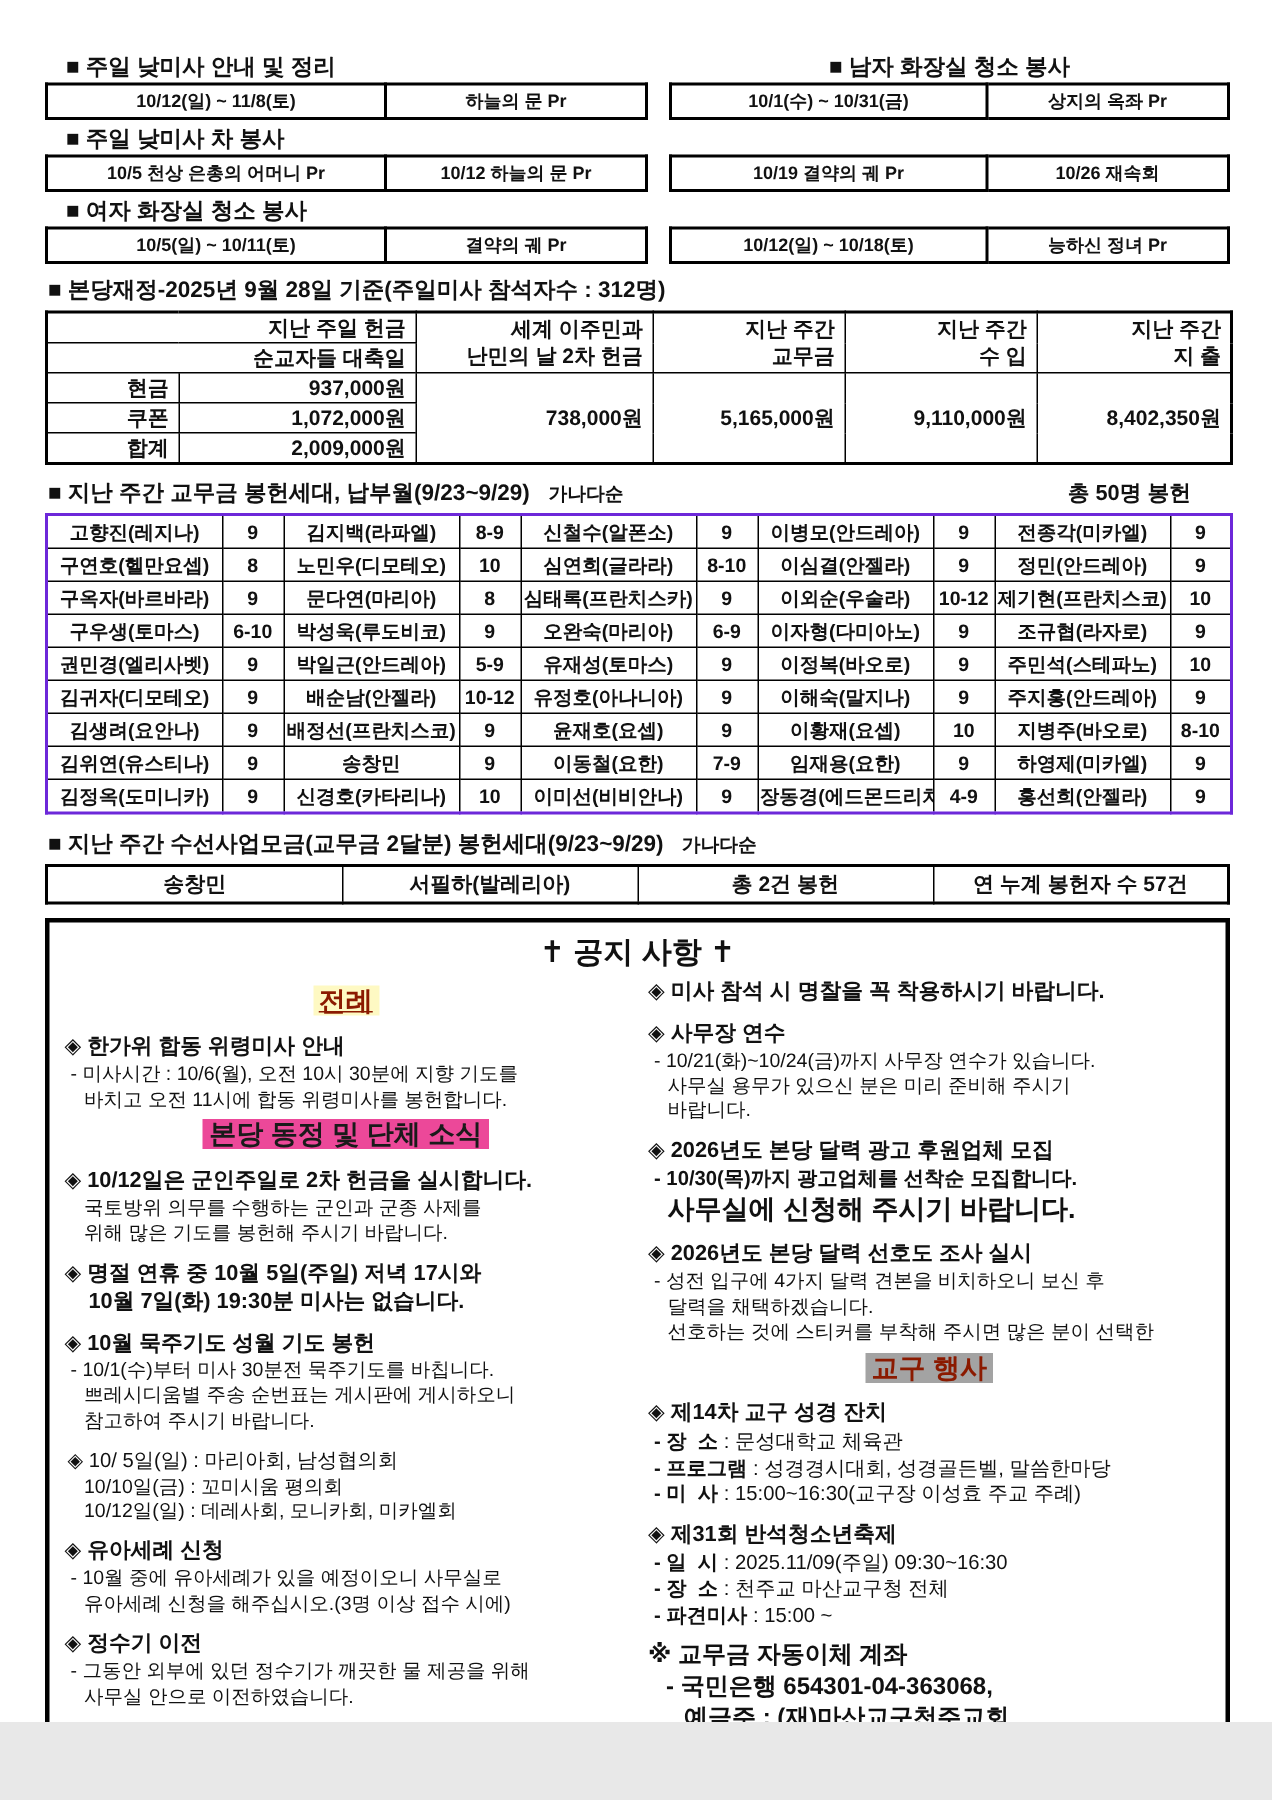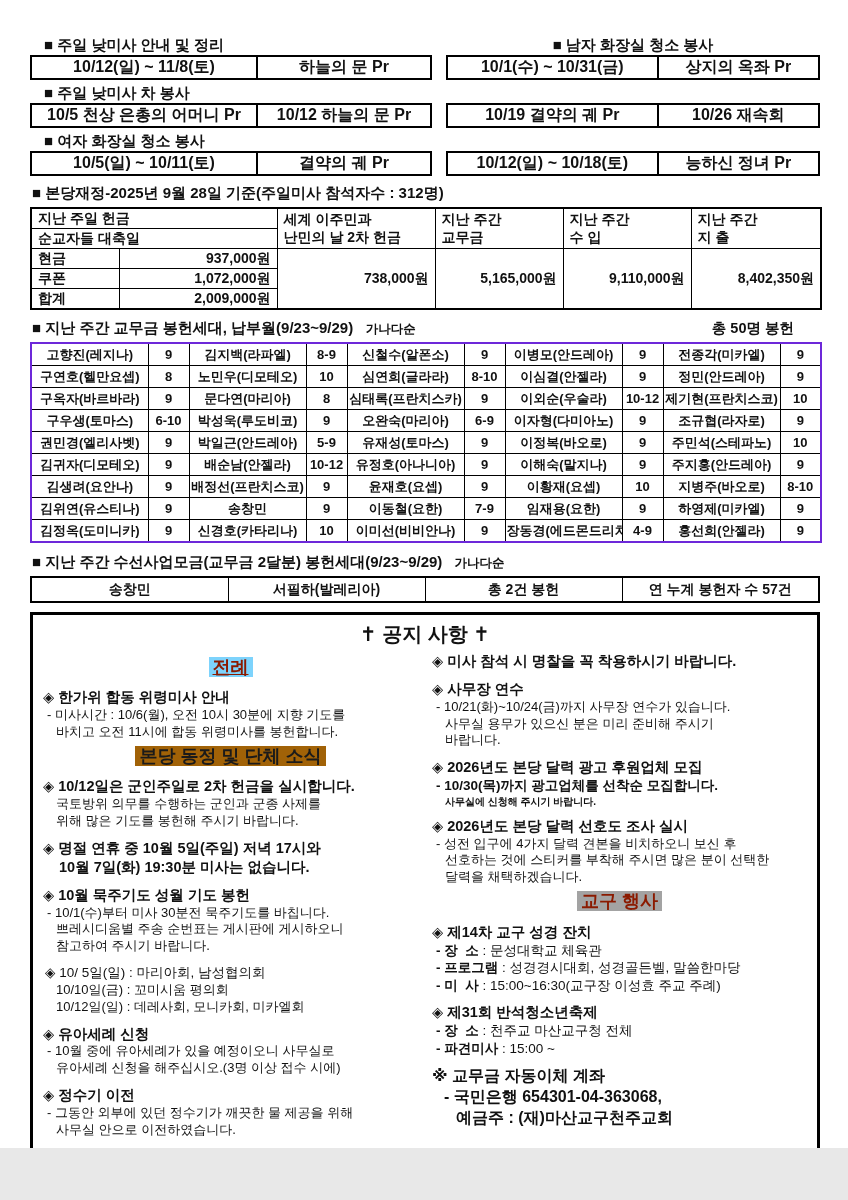--- a/index.html
+++ b/index.html
@@ -8,26 +8,26 @@
     box-sizing:border-box;padding:34px 28px 0 30px;
     font-family:"Liberation Sans","DejaVu Sans",sans-serif;color:#111;
     position:relative;overflow:hidden;
   }
   
   .top-grid{display:grid;grid-template-columns:402px 1fr;column-gap:14px;}
   .sec-head{font-weight:bold;font-size:15px;height:21px;line-height:21px;padding-left:14px;white-space:nowrap;}
   .sec-head.center{text-align:center;padding-left:0;}
   .sec-head.empty{visibility:hidden;}
   table.duty{width:100%;border-collapse:collapse;table-layout:fixed;margin-bottom:2px;}
-  table.duty td{border:2px solid #000;font-weight:bold;font-size:16px;text-align:center;height:21px;padding:0 2px;white-space:nowrap;overflow:hidden;}
+  table.duty td{border:2px solid #000;font-weight:bold;font-size:12px;text-align:center;height:21px;padding:0 2px;white-space:nowrap;overflow:hidden;}
   table.duty td.c1{width:55%;}
   
   .fin-head{font-weight:bold;font-size:15px;margin:6px 0 4px 2px;}
   table.fin{width:100%;border-collapse:collapse;table-layout:fixed;}
-  table.fin td,table.fin th{border:1px solid #000;font-size:14px;font-weight:bold;text-align:left;padding:0 6px;height:19px;white-space:nowrap;overflow:hidden;}
+  table.fin td,table.fin th{border:1px solid #000;font-size:14px;font-weight:bold;text-align:right;padding:0 6px;height:19px;white-space:nowrap;overflow:hidden;}
   table.fin{border:2px solid #000;}
   table.fin .amt{text-align:right;}
   table.fin col.lc{width:88px;} table.fin col.ac{width:158px;}
   table.fin col.v1{width:158px;} table.fin col.v2{width:128px;}
   table.fin col.v3{width:128px;} table.fin col.v4{width:130px;}
   
   .off-bar{display:flex;justify-content:space-between;align-items:baseline;margin:9px 0 4px 2px;}
   .off-title{font-weight:bold;font-size:15px;}
   .order-note{font-size:12.5px;font-weight:bold;margin-left:8px;}
   .off-total{font-weight:bold;font-size:14.5px;margin-right:26px;}
@@ -45,21 +45,21 @@
   .ncol p{margin:0;line-height:1.3;}
   .gap{margin-top:9px !important;}
   .n-section{text-align:center;margin:4px 0 !important;}
   .n-section .hl{background:#ffff00;font-weight:bold;font-size:18px;padding:0 4px;}
   .n-head{font-weight:bold;font-size:14.5px;}
   .n-head2{font-weight:bold;font-size:14.5px;padding-left:16px;}
   .n-plain{font-size:13.5px;padding-left:2px;}
   .n-sub{font-size:13px;padding-left:4px;}
   .n-sub2{font-size:13px;padding-left:13px;}
   .n-bsub{font-weight:bold;font-size:13.5px;padding-left:4px;}
-  .n-bsub2{font-weight:bold;font-size:10px;padding-left:13px;}
+  .n-bsub2{font-weight:bold;font-size:18px;padding-left:13px;}
   .n-kv{font-size:13.5px;padding-left:4px;white-space:pre-wrap;}
   .n-kv .kvl{font-weight:bold;}
   .n-big{font-weight:bold;font-size:16px;}
   .n-big2{font-weight:bold;font-size:16px;padding-left:12px;}
   .n-big3{font-weight:bold;font-size:16px;padding-left:24px;}
 </style>
 </head>
 <body>
 
 <div class="page">
@@ -321,25 +321,25 @@
     <td>총 2건 봉헌</td>
     <td>연 누계 봉헌자 수 57건</td>
   </tr>
       </tbody>
     </table>
 
   <div class="notice-box">
     <div class="notice-title">✝ 공지 사항 ✝</div>
     <div class="notice-cols">
       <div class="ncol" id="ncol-left">
-          <p class="n-section"><span class="hl" style="background: #7dd3fc; color: rgb(139, 26, 0); text-decoration: underline;">전례</span></p>
+          <p class="n-section"><span class="hl" style="background: #fef9c3; color: rgb(139, 26, 0); text-decoration: underline;">전례</span></p>
           <p class="n-head gap">◈ 한가위 합동 위령미사 안내</p>
           <p class="n-sub">- 미사시간 : 10/6(월), 오전 10시 30분에 지향 기도를</p>
           <p class="n-sub2">바치고 오전 11시에 합동 위령미사를 봉헌합니다.</p>
-          <p class="n-section gap"><span class="hl" style="background: #a16207; color: rgb(26, 26, 26);">본당 동정 및 단체 소식</span></p>
+          <p class="n-section gap"><span class="hl" style="background: #ec4899; color: rgb(26, 26, 26);">본당 동정 및 단체 소식</span></p>
           <p class="n-head gap">◈ 10/12일은 군인주일로 2차 헌금을 실시합니다.</p>
           <p class="n-sub2">국토방위 의무를 수행하는 군인과 군종 사제를</p>
           <p class="n-sub2">위해 많은 기도를 봉헌해 주시기 바랍니다.</p>
           <p class="n-head gap">◈ 명절 연휴 중 10월 5일(주일) 저녁 17시와</p>
           <p class="n-head2">10월 7일(화) 19:30분 미사는 없습니다.</p>
           <p class="n-head gap">◈ 10월 묵주기도 성월 기도 봉헌</p>
           <p class="n-sub">- 10/1(수)부터 미사 30분전 묵주기도를 바칩니다.</p>
           <p class="n-sub2">쁘레시디움별 주송 순번표는 게시판에 게시하오니</p>
           <p class="n-sub2">참고하여 주시기 바랍니다.</p>
           <p class="n-plain gap">◈ 10/ 5일(일) : 마리아회, 남성협의회</p>
@@ -356,28 +356,29 @@
           <p class="n-head">◈ 미사 참석 시 명찰을 꼭 착용하시기 바랍니다.</p>
           <p class="n-head gap">◈ 사무장 연수</p>
           <p class="n-sub">- 10/21(화)~10/24(금)까지 사무장 연수가 있습니다.</p>
           <p class="n-sub2">사무실 용무가 있으신 분은 미리 준비해 주시기</p>
           <p class="n-sub2">바랍니다.</p>
           <p class="n-head gap">◈ 2026년도 본당 달력 광고 후원업체 모집</p>
           <p class="n-bsub">- 10/30(목)까지 광고업체를 선착순 모집합니다.</p>
           <p class="n-bsub2">사무실에 신청해 주시기 바랍니다.</p>
           <p class="n-head gap">◈ 2026년도 본당 달력 선호도 조사 실시</p>
           <p class="n-sub">- 성전 입구에 4가지 달력 견본을 비치하오니 보신 후</p>
+          <p class="n-sub2">달력을 채택하겠습니다.</p>
           <p class="n-sub2">선호하는 것에 스티커를 부착해 주시면 많은 분이 선택한</p>
-          <p class="n-sub2">달력을 채택하겠습니다.</p>
           <p class="n-section gap"><span class="hl" style="background: #a3a3a3; color: rgb(139, 26, 0);">교구 행사</span></p>
           <p class="n-head gap">◈ 제14차 교구 성경 잔치</p>
           <p class="n-kv"><span class="kvl">- 장  소</span><span class="kvv"> : 문성대학교 체육관</span></p>
           <p class="n-kv"><span class="kvl">- 프로그램</span><span class="kvv"> : 성경경시대회, 성경골든벨, 말씀한마당</span></p>
           <p class="n-kv"><span class="kvl">- 미  사</span><span class="kvv"> : 15:00~16:30(교구장 이성효 주교 주례)</span></p>
           <p class="n-head gap">◈ 제31회 반석청소년축제</p>
+          <p class="n-kv"><span class="kvl">- 일  시</span><span class="kvv"> : 2025.11/09(주일) 09:30~16:30</span></p>
           <p class="n-kv"><span class="kvl">- 장  소</span><span class="kvv"> : 천주교 마산교구청 전체</span></p>
           <p class="n-kv"><span class="kvl">- 파견미사</span><span class="kvv"> : 15:00 ~</span></p>
           <p class="n-big gap">※ 교무금 자동이체 계좌</p>
           <p class="n-big2">- 국민은행 654301-04-363068,</p>
           <p class="n-big3">예금주 : (재)마산교구천주교회</p>
         </div>
     </div>
   </div>
 
 </div>

